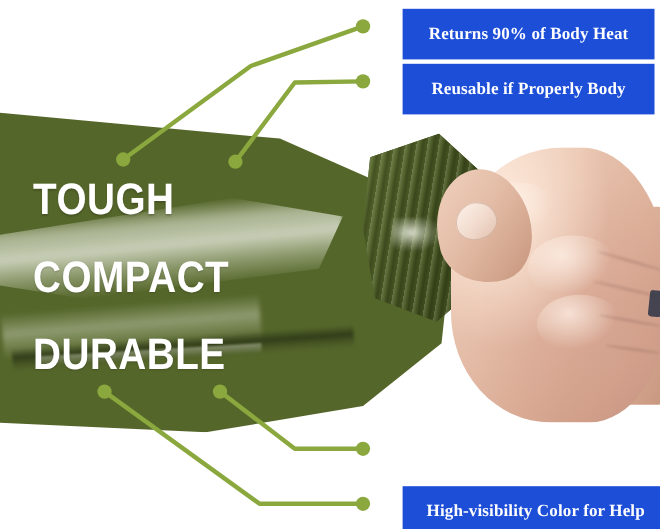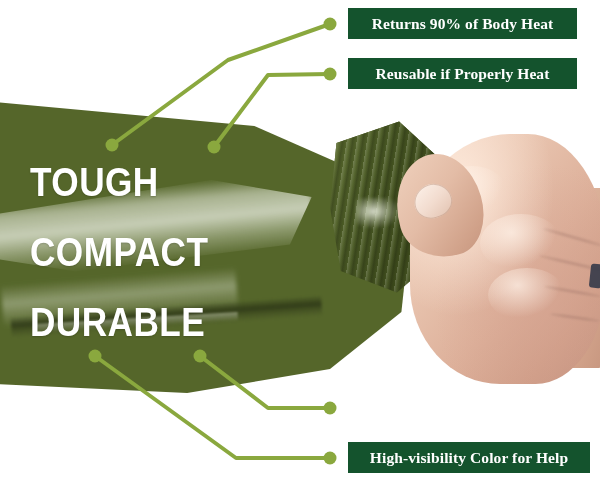--- a/index.html
+++ b/index.html
@@ -174,33 +174,34 @@
     white-space:nowrap;
     text-shadow:0 1px 2px rgba(0,0,0,.18);
   }
   #w-tough{left:30px;top:162px;}
   #w-compact{left:30px;top:232px;}
   #w-durable{left:30px;top:302px;}
 
   
   .callout{
     position:absolute;
-    height:31px;
-    background:#14532d;
+    height:46px;
+    background:#1d4ed8;
     color:#ffffff;
     font-family:"Liberation Serif",serif;
     font-weight:bold;
     font-size:15.5px;
     display:flex;
     align-items:center;
     justify-content:center;
     padding:0 10px;
     box-sizing:border-box;
     white-space:nowrap;
     letter-spacing:.1px;
+    margin-left:18px;
   }
   #c1{left:348px;top:8px;width:229px;}
   #c2{left:348px;top:58px;width:229px;}
   #c3{left:348px;top:392px;width:229px;}
   #c4{left:348px;top:442px;width:242px;}
 
   
   #leaders{position:absolute;left:0;top:0;width:600px;height:481px;pointer-events:none;}
 </style>
 </head>
@@ -254,16 +255,16 @@
       <circle r="6.5" cx="200" cy="356"></circle>
       <circle r="6.5" cx="95" cy="356"></circle>
       <circle r="6.5" cx="330" cy="24"></circle>
       <circle r="6.5" cx="330" cy="74"></circle>
       <circle r="6.5" cx="330" cy="408"></circle>
       <circle r="6.5" cx="330" cy="458"></circle>
     </g>
   </svg>
 
   <div class="callout" id="c1">Returns 90% of Body Heat</div>
-  <div class="callout" id="c2">Reusable if Properly Heat</div>
+  <div class="callout" id="c2">Reusable if Properly Body</div>
   <div class="callout" id="c4">High-visibility Color for Help</div>
 
 </div>
 
 </body></html>

